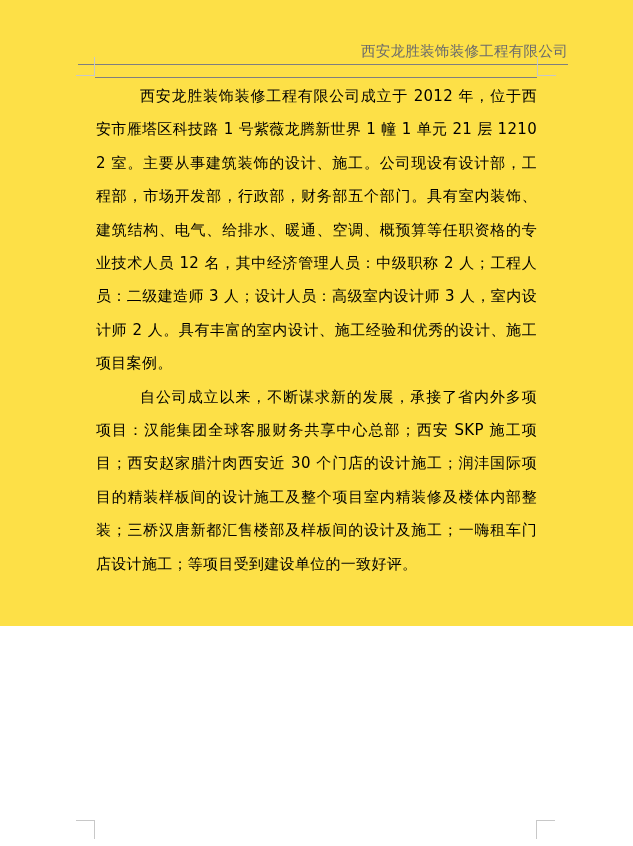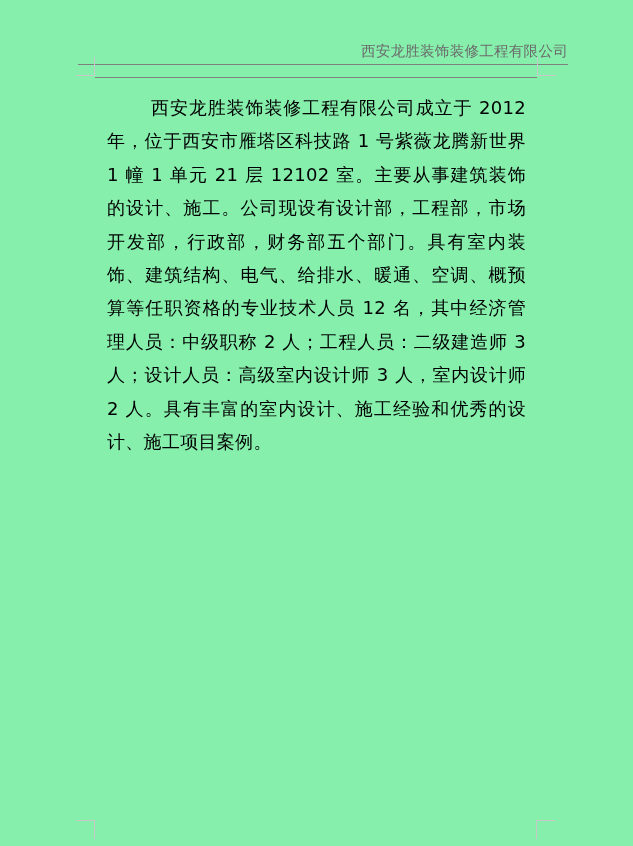--- a/index.html
+++ b/index.html
@@ -1,42 +1,43 @@
 <!DOCTYPE html>
 <html><head>
   <meta charset="utf-8">
   <style>
     html, body { margin: 0; padding: 0; background: #ffffff; }
     body { width: 633px; height: 846px; position: relative; overflow: hidden;
            font-family: "DejaVu Sans", "Liberation Sans", sans-serif; color: #000; }
-    .page { position: absolute; left: 0; top: 0; width: 633px; height: 846px; background: #86efac; }
+    .page { position: absolute; left: 0; top: 0; width: 633px; height: 626px; background: #fde047; }
     .header-text { position: absolute; top: 41px; right: 65px; font-size: 14.6px; color: #6b6b6b;
                    letter-spacing: 0.2px; white-space: nowrap; line-height: 20px; }
     .header-line { position: absolute; left: 78px; top: 64px; width: 490px; height: 0;
                    border-top: 1.4px solid #7f7f7f; }
     .header-line-2 { position: absolute; left: 95px; top: 77px; width: 442px; height: 0;
                      border-top: 1.4px solid #7f7f7f; }
     .corner { position: absolute; border-color: #c8c8c8; border-style: solid; border-width: 0; width: 18px; height: 18px; }
     .corner.tl { left: 76px; top: 57px; border-right-width: 1px; border-bottom-width: 1px; }
     .corner.tr { left: 537px; top: 57px; border-left-width: 1px; border-bottom-width: 1px; }
     .corner.bl { left: 76px; top: 820px; border-right-width: 1px; border-top-width: 1px; }
     .corner.br { left: 536px; top: 820px; border-left-width: 1px; border-top-width: 1px; }
     .body-text { position: absolute; left: 96px; top: 80px; width: 441px; }
-    .para { margin: 11px; font-size: 18px; line-height: 33.4px; text-align: justify;
+    .para { margin: 0; font-size: 15px; line-height: 33.4px; text-align: justify;
             text-indent: 44px; letter-spacing: 0.3px; word-break: break-all; }
   </style>
 </head>
 <body>
 
 <div class="page">
   <div class="header-text">西安龙胜装饰装修工程有限公司</div>
   <div class="header-line"></div>
   <div class="header-line-2"></div>
 
   <div class="corner tl"></div>
   <div class="corner tr"></div>
   <div class="corner bl"></div>
   <div class="corner br"></div>
 
   <div class="body-text">
     <p class="para">西安龙胜装饰装修工程有限公司成立于 2012 年，位于西安市雁塔区科技路 1 号紫薇龙腾新世界 1 幢 1 单元 21 层 12102 室。主要从事建筑装饰的设计、施工。公司现设有设计部，工程部，市场开发部，行政部，财务部五个部门。具有室内装饰、建筑结构、电气、给排水、暖通、空调、概预算等任职资格的专业技术人员 12 名，其中经济管理人员：中级职称 2 人；工程人员：二级建造师 3 人；设计人员：高级室内设计师 3 人，室内设计师 2 人。具有丰富的室内设计、施工经验和优秀的设计、施工项目案例。</p>
+    <p class="para">自公司成立以来，不断谋求新的发展，承接了省内外多项项目：汉能集团全球客服财务共享中心总部；西安 SKP 施工项目；西安赵家腊汁肉西安近 30 个门店的设计施工；润沣国际项目的精装样板间的设计施工及整个项目室内精装修及楼体内部整装；三桥汉唐新都汇售楼部及样板间的设计及施工；一嗨租车门店设计施工；等项目受到建设单位的一致好评。</p>
   </div>
 </div>
 
 </body></html>

